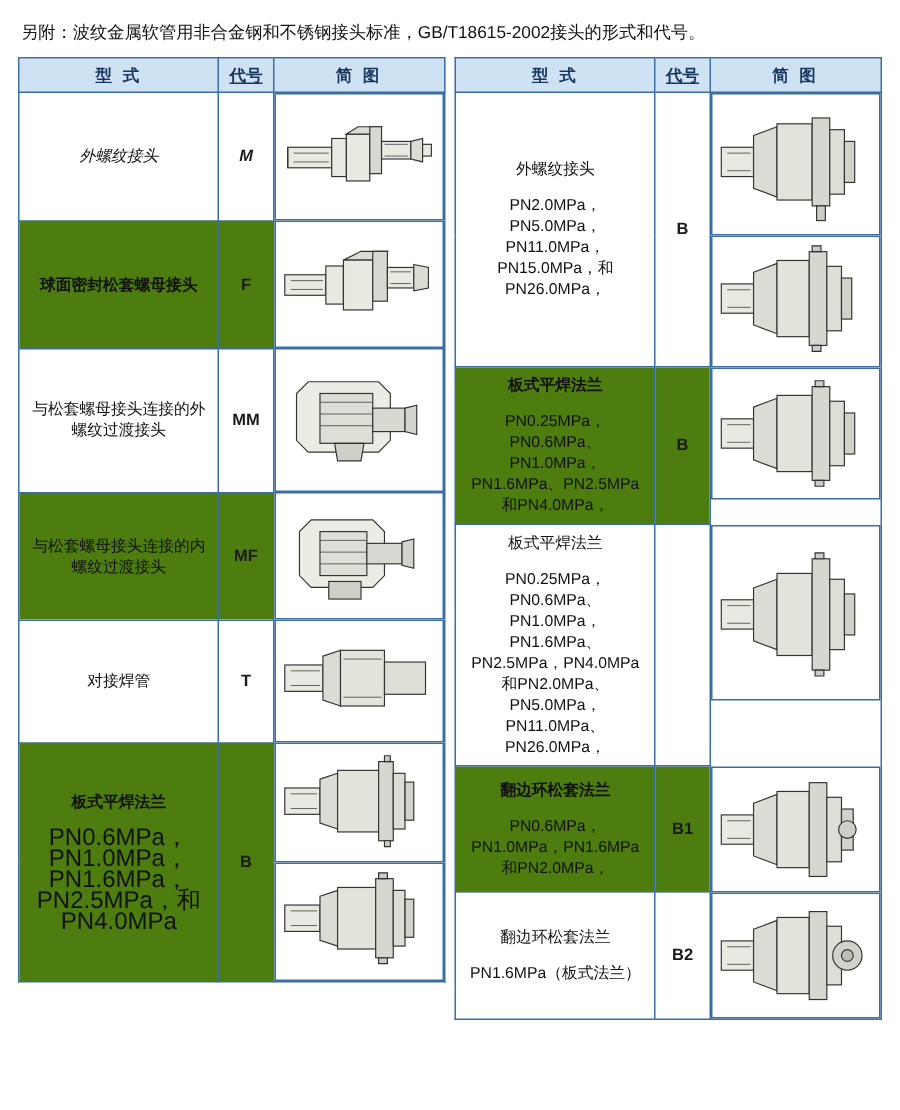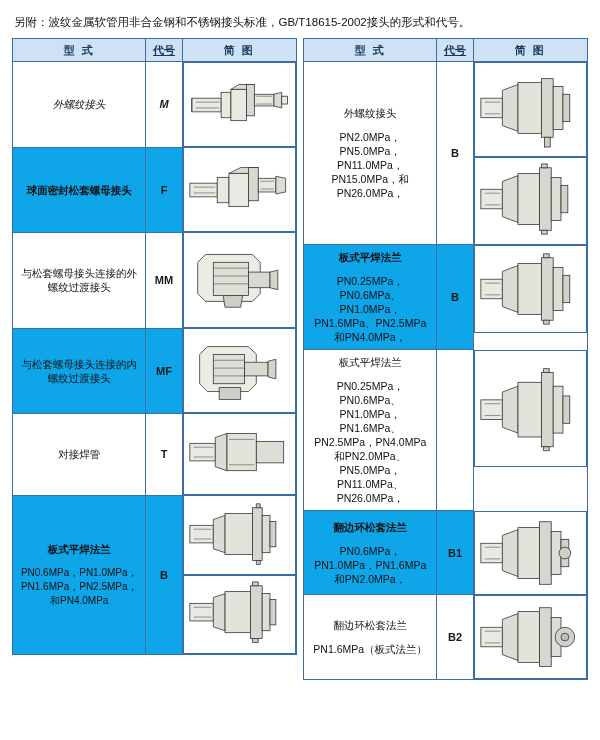--- a/index.html
+++ b/index.html
@@ -63,21 +63,21 @@
   }
   .cell-text.bold {
     font-weight: bold;
   }
   .code {
     text-align: center;
     font-size: 11px;
     font-weight: bold;
   }
   .tint {
-    background: #0ea5e9;
+    background: #4d7c0f;
   }
   .white {
     background: #ffffff;
   }
   .fig {
     height: 100%;
     width: 100%;
     display: block;
   }
   .figwrap {
@@ -90,21 +90,21 @@
   .lt { width: 285px; }
   .lt .c1 { width: 133px; }
   .lt .c2 { width: 36px; }
   .lt .c3 { width: 114px; }
   
   .rt { width: 285px; }
   .rt .c1 { width: 133px; }
   .rt .c2 { width: 36px; }
   .rt .c3 { width: 114px; }
   .sub-note {
-    font-size: 10px;
+    font-size: 16px;
   }
 </style>
 </head>
 <body>
 
 <div class="page">
 
   <div class="doc-title">另附：波纹金属软管用非合金钢和不锈钢接头标准，GB/T18615-2002接头的形式和代号。</div>
 
   <div class="tables">

